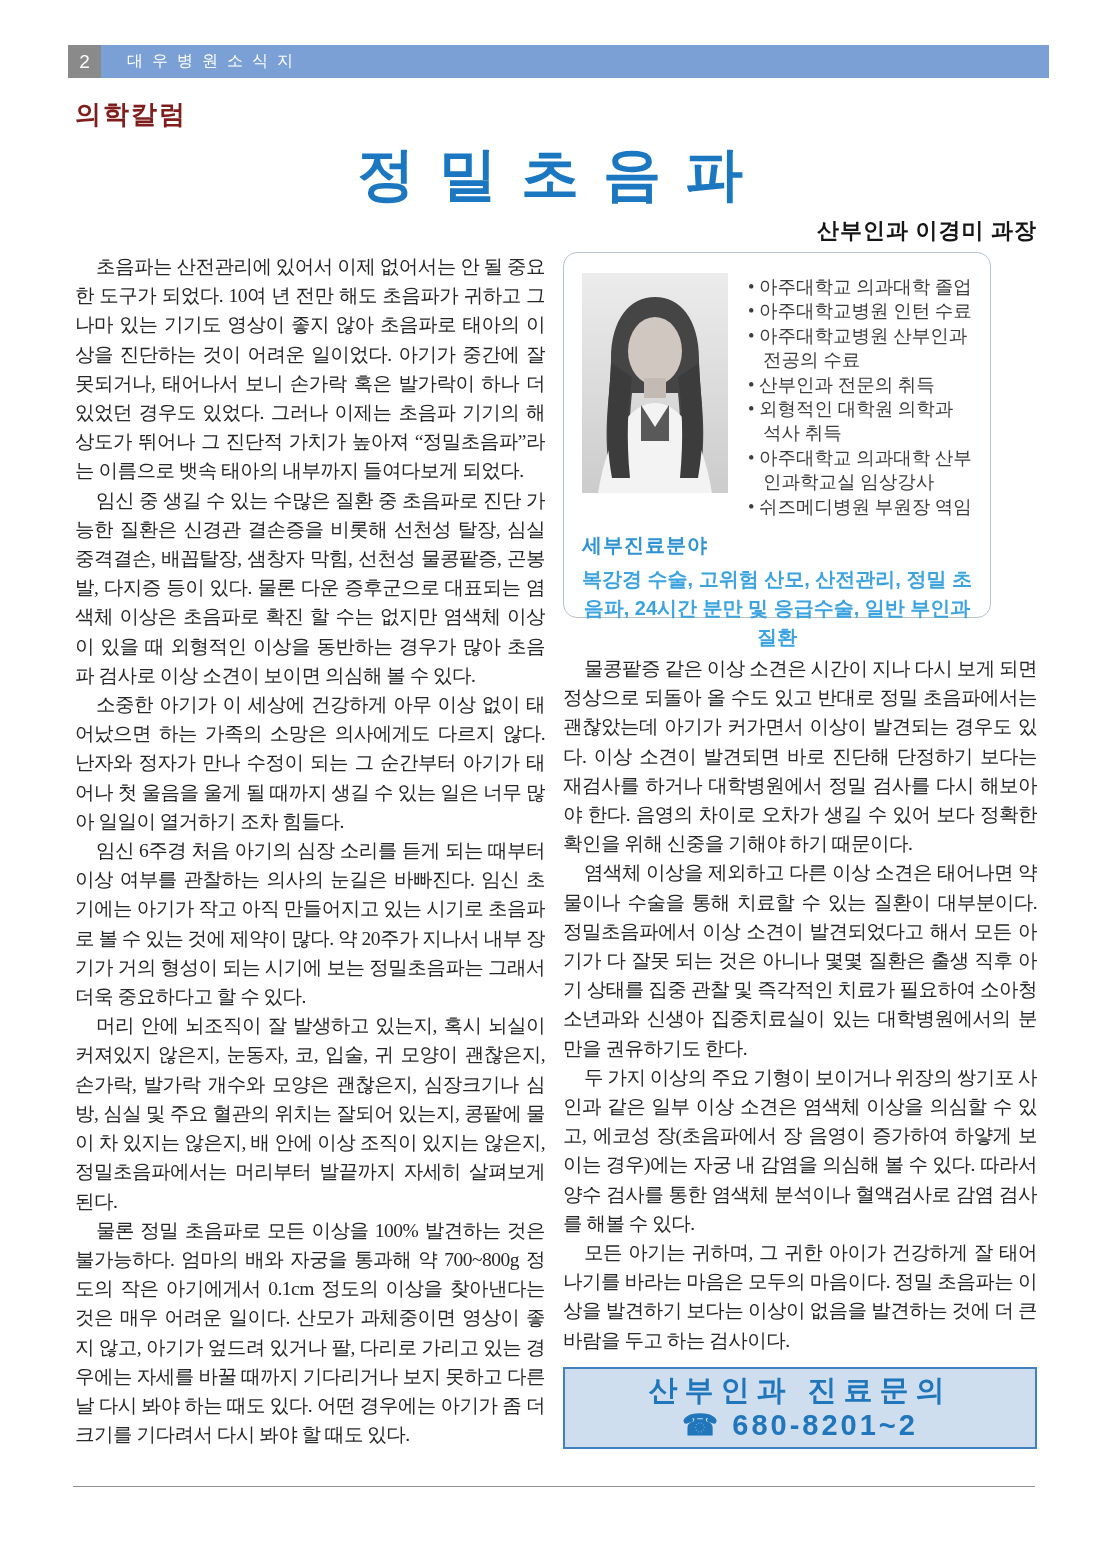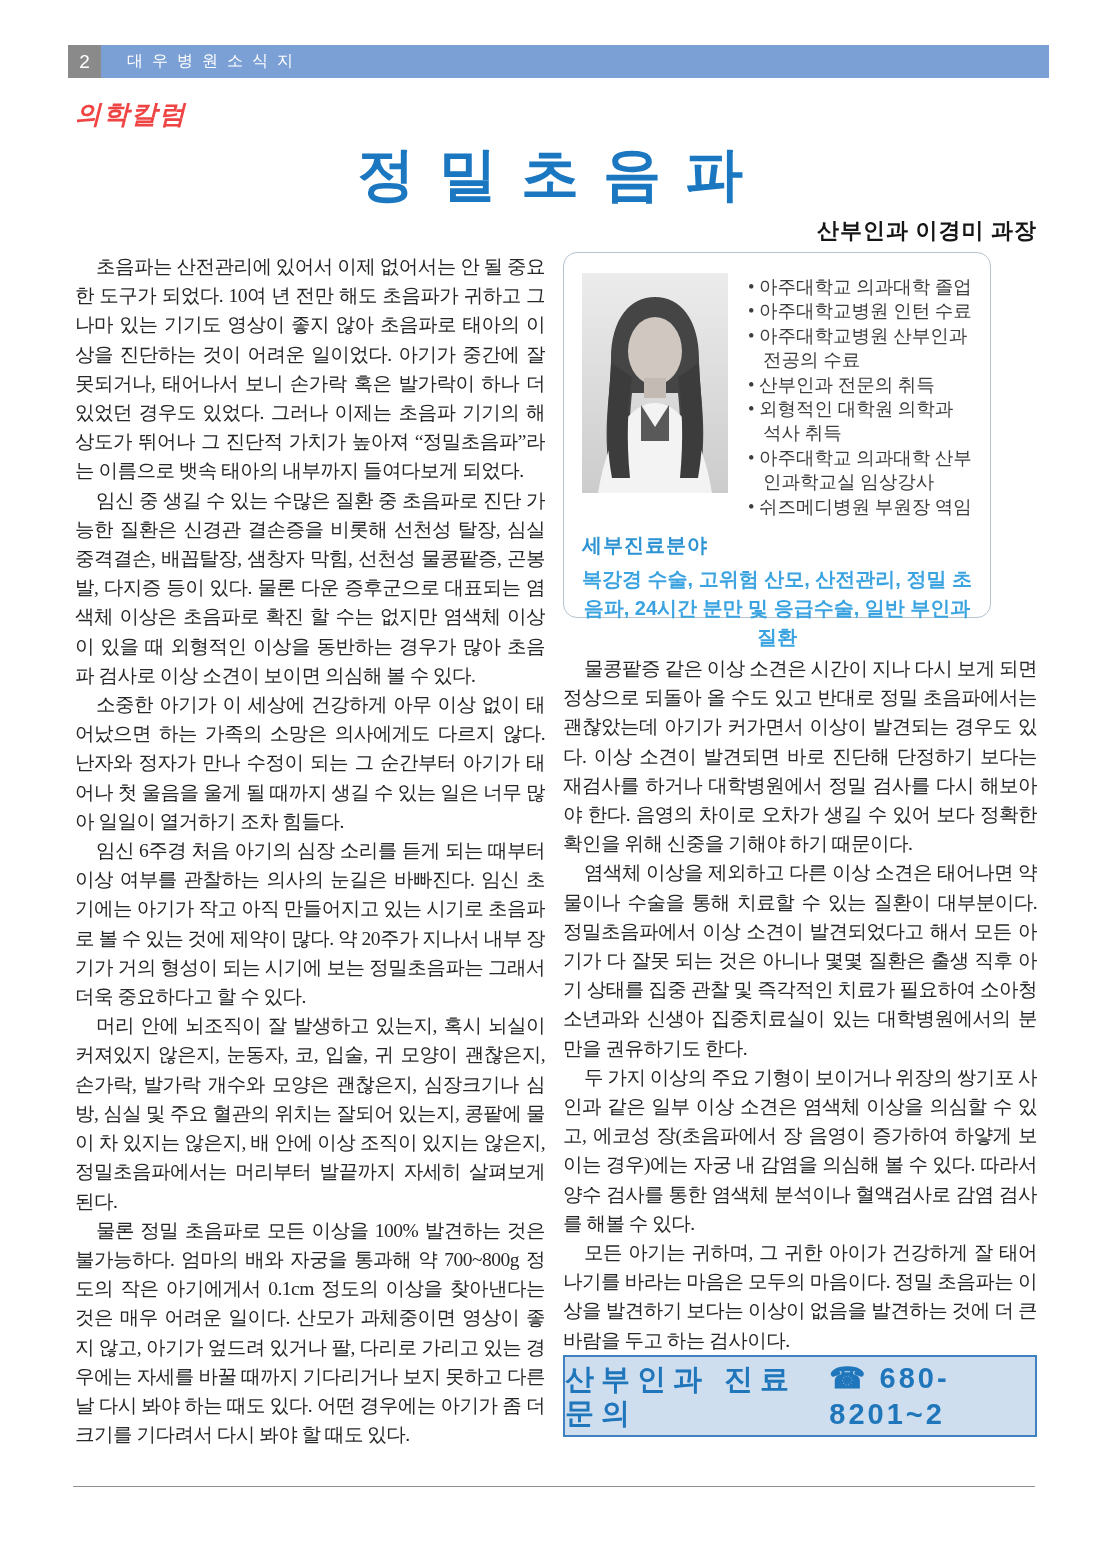--- a/index.html
+++ b/index.html
@@ -15,21 +15,21 @@
     font-size:19px; display:flex; align-items:center; justify-content:center;
   }
   .masttitle {
     flex:1; background:#7ba0d5; color:#ffffff; font-family:"Liberation Sans",sans-serif;
     font-size:16px; letter-spacing:9px; padding-left:26px; display:flex; align-items:center;
   }
 
   
   .section-label {
     position:absolute; left:75px; top:97px; font-size:26px; font-weight:bold;
-    color:#ef4444; letter-spacing:2px;font-style:italic;
+    color:#7f1d1d; letter-spacing:2px;
   }
   .title {
     position:absolute; left:0; top:136px; width:1100px; margin:0; text-align:center;
     font-size:58px; font-weight:bold; color:#1b77c0; letter-spacing:24px; padding-left:24px;
     box-sizing:border-box; font-family:"Liberation Sans",sans-serif;
   }
   .byline {
     position:absolute; right:63px; top:216px; font-size:22px; font-weight:bold;
     color:#151515; letter-spacing:1px;
   }
@@ -55,22 +55,22 @@
     font-size:18.5px; line-height:24.4px; color:#3d3d3d;
   }
   .credentials li { padding-left:15px; text-indent:-15px; }
   .credentials li::before { content:"• "; }
   .specialty { margin-top:13px; font-family:"Liberation Sans",sans-serif; font-weight:bold; }
   .specialty-heading { color:#2d93d2; font-size:20px; letter-spacing:1px; margin-bottom:6px; }
   .specialty-text { color:#3aa3e0; font-size:20px; line-height:29px;text-align:center; }
 
   
   .contact-box {
-    box-sizing:border-box; width:474px; height:82px;
-    background:#cfdeef; border:2px solid #3f80c0; display:flex; flex-direction:row;
+    box-sizing:border-box; margin-top:12px; width:474px; height:82px;
+    background:#cfdeef; border:2px solid #3f80c0; display:flex; flex-direction:column;
     justify-content:center; align-items:center; font-family:"Liberation Sans",sans-serif;
     font-weight:bold; color:#2076bb;
   }
   .contact-line1 { font-size:29px; letter-spacing:7px; line-height:34px; }
   .contact-line2 { font-size:29px; letter-spacing:3px; line-height:36px; }
 
   .footer-rule { position:absolute; left:73px; top:1486px; width:962px; height:1px; background:#8f8f8f; }
 </style>
 </head>
 <body>

